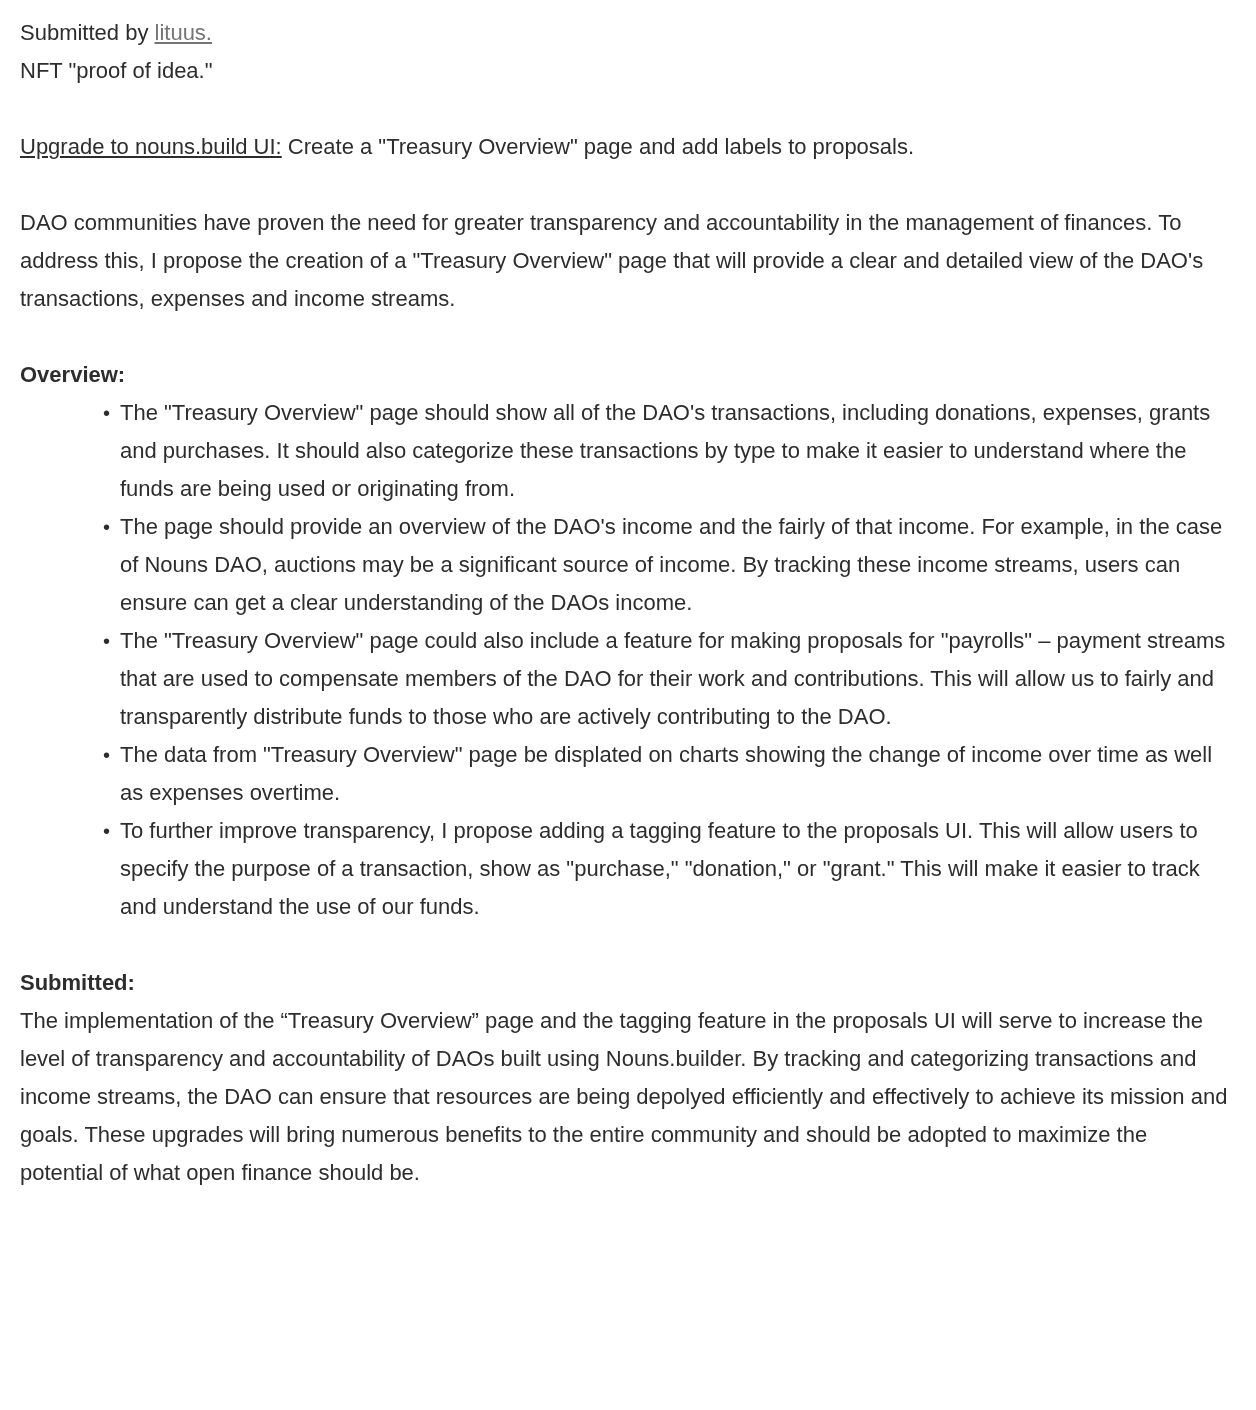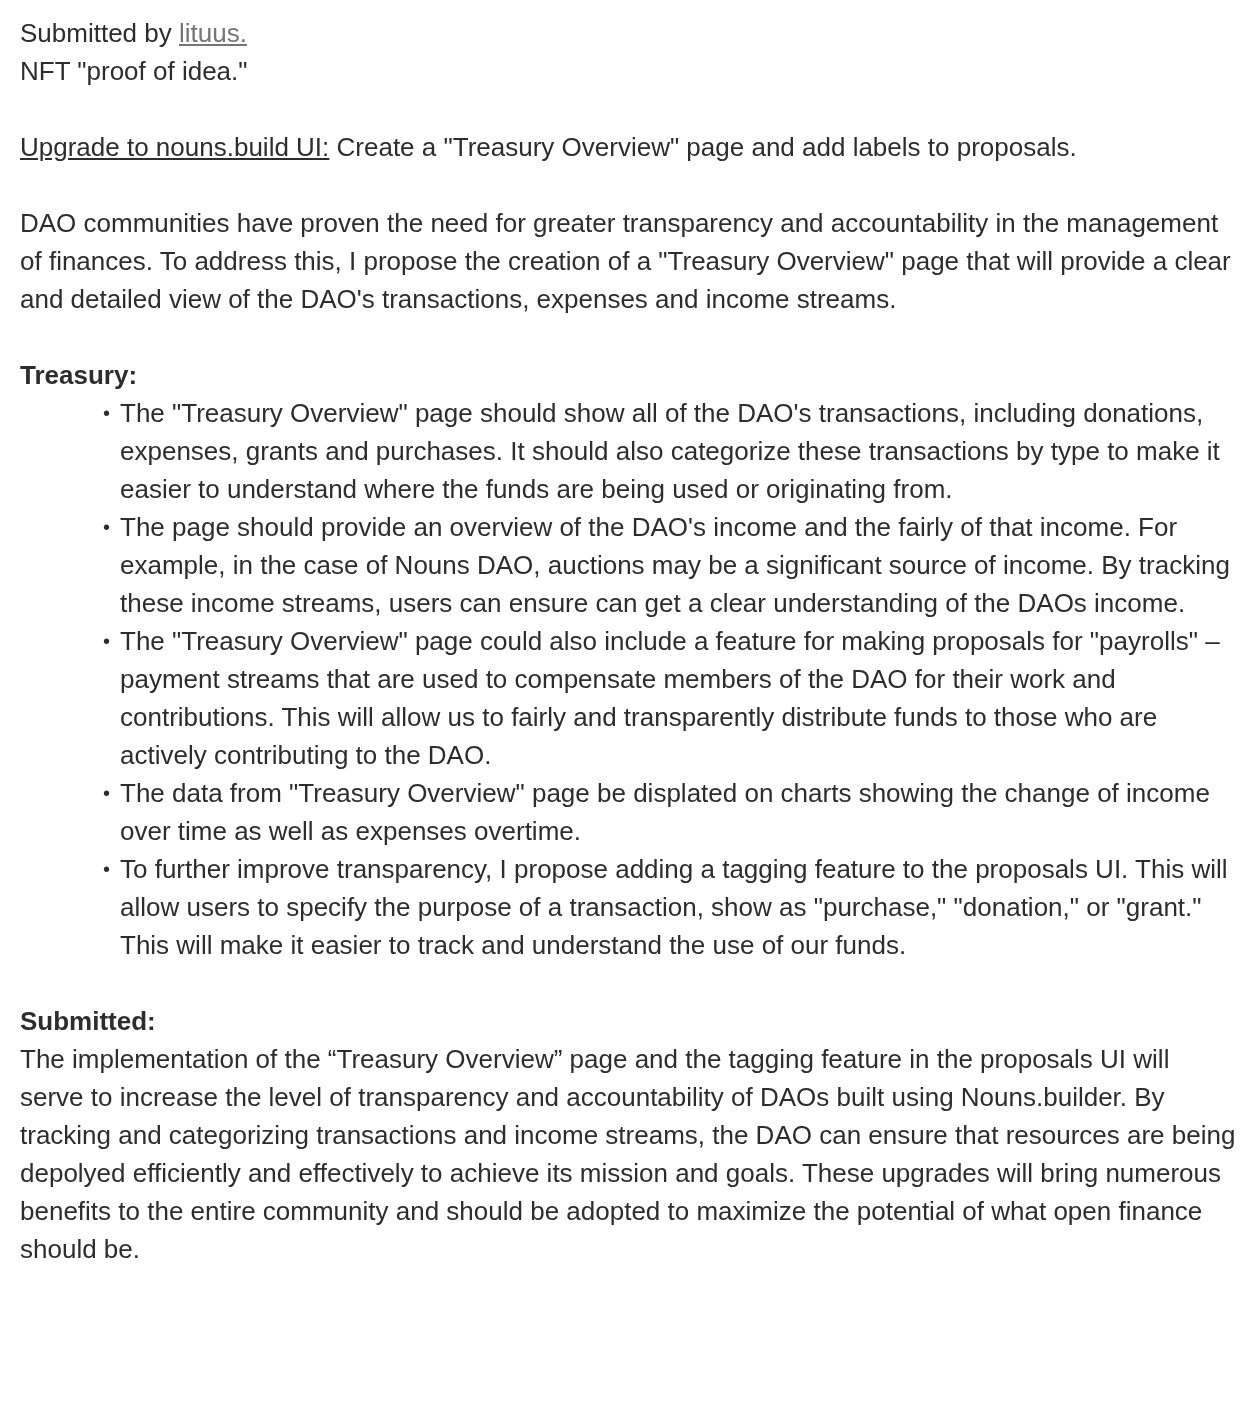--- a/index.html
+++ b/index.html
@@ -6,21 +6,21 @@
     margin: 0;
     padding: 0;
     background: #ffffff;
   }
   .page {
     width: 1256px;
     min-height: 1410px;
     box-sizing: border-box;
     padding: 14px 20px 20px 20px;
     font-family: "Liberation Sans", "DejaVu Sans", sans-serif;
-    font-size: 26px;
+    font-size: 22px;
     line-height: 38px;
     color: #2d2d2d;
     background: #ffffff;
   }
   .block {
     margin: 0 0 38px 0;
   }
   .block:last-child {
     margin-bottom: 0;
   }
@@ -72,21 +72,21 @@
   <div class="block">
     <p><a href="#" class="proposal-link">Upgrade to nouns.build UI:</a><span> Create a "Treasury Overview" page and add labels to proposals.</span></p>
   </div>
 
 
   <div class="block">
     <p>DAO communities have proven the need for greater transparency and accountability in the management of finances. To address this, I propose the creation of a "Treasury Overview" page that will provide a clear and detailed view of the DAO's transactions, expenses and income streams.</p>
   </div>
 
   <div class="block">
-    <p class="heading">Treasury:</p>
+    <p class="heading">Overview:</p>
     <ul class="features-list">
       <li>The "Treasury Overview" page should show all of the DAO's transactions, including donations, expenses, grants and purchases. It should also categorize these transactions by type to make it easier to understand where the funds are being used or originating from.</li>
       <li>The page should provide an overview of the DAO's income and the fairly of that income. For example, in the case of Nouns DAO, auctions may be a significant source of income. By tracking these income streams, users can ensure can get a clear understanding of the DAOs income.</li>
       <li>The "Treasury Overview" page could also include a feature for making proposals for "payrolls" – payment streams that are used to compensate members of the DAO for their work and contributions. This will allow us to fairly and transparently distribute funds to those who are actively contributing to the DAO.</li>
       <li>The data from "Treasury Overview" page be displated on charts showing the change of income over time as well as expenses overtime.</li>
       <li>To further improve transparency, I propose adding a tagging feature to the proposals UI. This will allow users to specify the purpose of a transaction, show as "purchase," "donation," or "grant." This will make it easier to track and understand the use of our funds.</li>
     </ul>
   </div>
 
   <div class="block">

